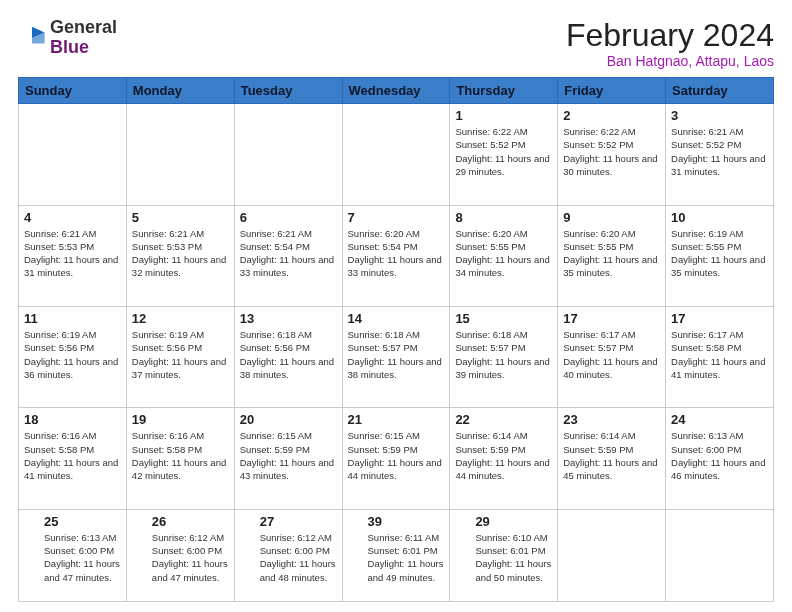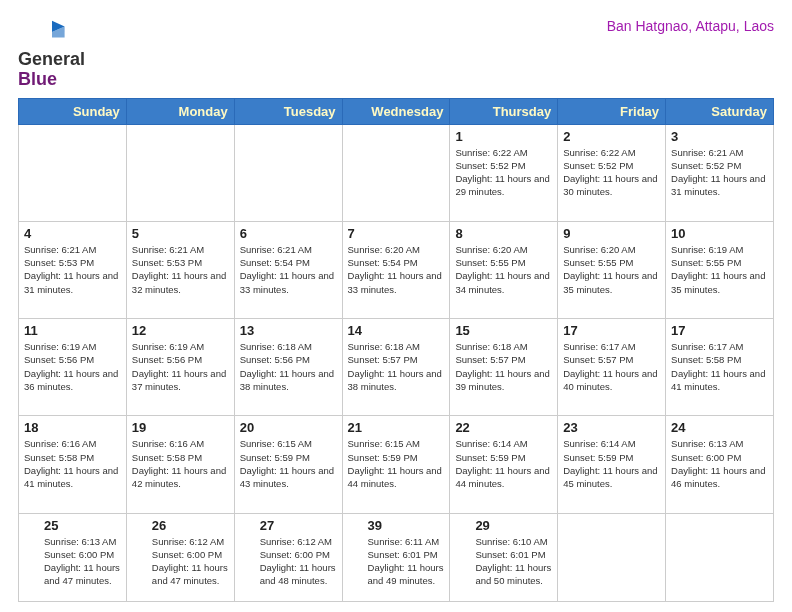--- a/index.html
+++ b/index.html
@@ -20,21 +20,20 @@
     .header {
       display: flex;
       align-items: flex-start;
       justify-content: space-between;
       margin-bottom: 8px;
     }
     .logo {
       display: flex;
       align-items: center;
       gap: 4px;
-      flex-direction: column;
     }
     .logo-text {
       font-size: 18px;
       font-weight: bold;
       line-height: 1.1;
     }
     .logo-text .general { color: #333; }
     .logo-text .blue { color: #701a75; }
     .logo-icon {
       width: 28px;
@@ -55,22 +54,22 @@
     }
     .calendar {
       flex: 1;
       border: 1px solid #ccc;
       border-collapse: collapse;
       width: 100%;
       table-layout: fixed;
     }
     .calendar th {
       background: #3a7dc9;
-      color: #fef9c3;
-      text-align: right;
+      color: #0f172a;
+      text-align: left;
       padding: 5px 6px;
       font-size: 13px;
       font-weight: bold;
       border: 1px solid #2a6ab8;
     }
     .calendar td {
       vertical-align: top;
       border: 1px solid #ccc;
       padding: 4px 5px;
       height: 88px;
@@ -107,20 +106,21 @@
 
         <polygon points="20,4 38,12 20,20" fill="#1a6bbf"></polygon>
         <polygon points="20,20 38,12 38,28 20,28" fill="#1a6bbf" opacity="0.6"></polygon>
       </svg>
       <div class="logo-text">
         <span class="general">General</span><br>
         <span class="blue">Blue</span>
       </div>
     </div>
     <div class="title-block">
+      <div class="main-title">February 2024</div>
       <div class="subtitle">Ban Hatgnao, Attapu, Laos</div>
     </div>
   </div>
 
   <table class="calendar">
     <thead>
       <tr>
         <th>Sunday</th>
         <th>Monday</th>
         <th>Tuesday</th>

